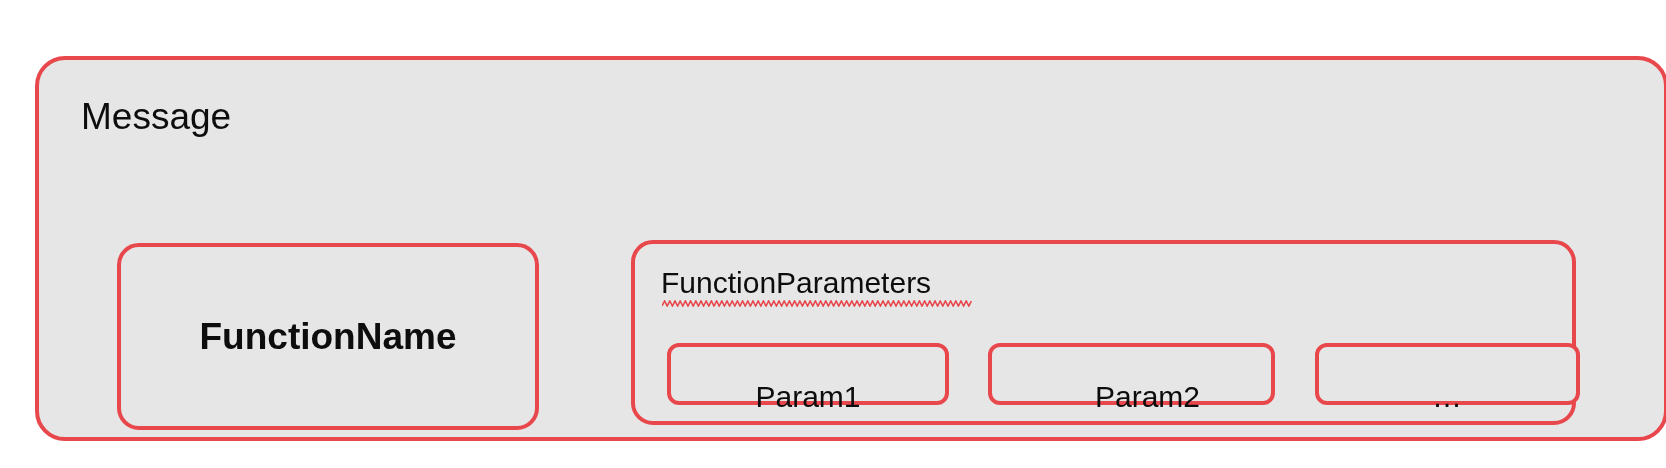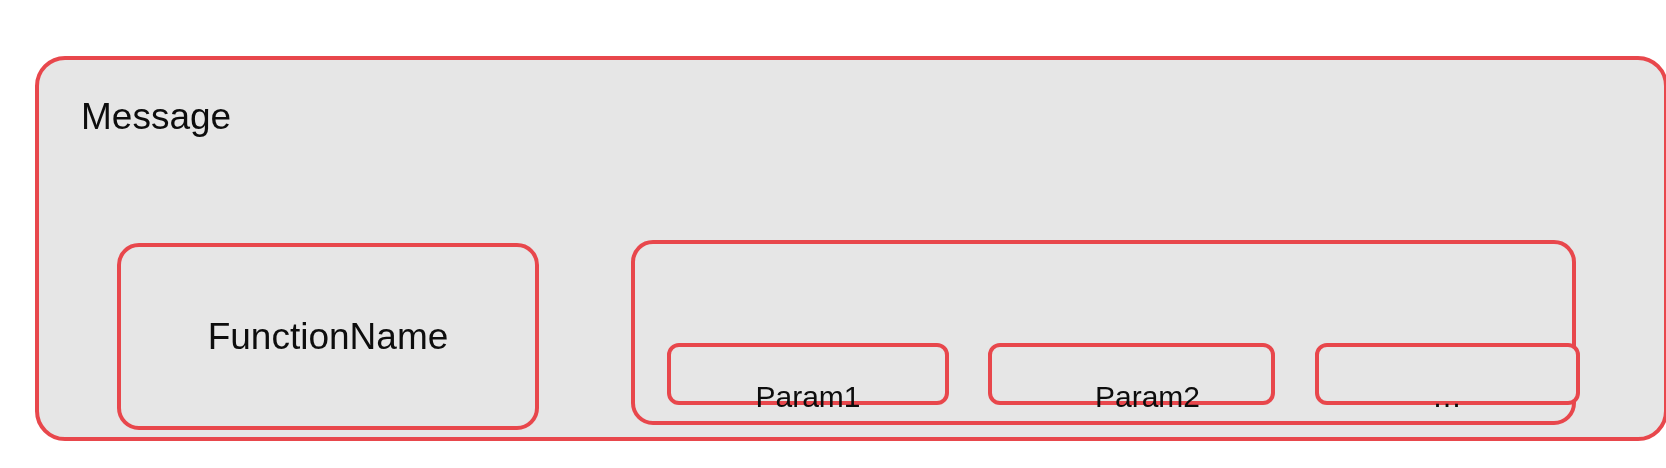--- a/index.html
+++ b/index.html
@@ -53,20 +53,21 @@
   
   #function-name-box {
     left: 78px;
     top: 183px;
     width: 422px;
     height: 187px;
     border-radius: 22px;
     display: flex;
     align-items: center;
     justify-content: center;
+    font-weight: bold;
   }
 
   #function-name-label {
     font-size: 37px;
     line-height: 44px;
     color: #0d0d0d;
     white-space: nowrap;
   }
 
   
@@ -151,20 +152,38 @@
   <div class="rbox" id="message-box">
 
     <div id="message-title">Message</div>
 
     <div class="rbox" id="function-name-box">
       <span id="function-name-label">FunctionName</span>
     </div>
 
     <div class="rbox" id="function-parameters-box">
 
+      <div id="function-parameters-title-wrap">
+        <span id="function-parameters-title">FunctionParameters</span>
+
+        <svg id="spellcheck-squiggle" viewBox="0 0 310 7" preserveAspectRatio="none">
+          <path d="M0,6 L2.6,1 L5.2,6 L7.8,1 L10.4,6 L13,1 L15.6,6 L18.2,1 L20.8,6 L23.4,1
+                   L26,6 L28.6,1 L31.2,6 L33.8,1 L36.4,6 L39,1 L41.6,6 L44.2,1 L46.8,6 L49.4,1
+                   L52,6 L54.6,1 L57.2,6 L59.8,1 L62.4,6 L65,1 L67.6,6 L70.2,1 L72.8,6 L75.4,1
+                   L78,6 L80.6,1 L83.2,6 L85.8,1 L88.4,6 L91,1 L93.6,6 L96.2,1 L98.8,6 L101.4,1
+                   L104,6 L106.6,1 L109.2,6 L111.8,1 L114.4,6 L117,1 L119.6,6 L122.2,1 L124.8,6 L127.4,1
+                   L130,6 L132.6,1 L135.2,6 L137.8,1 L140.4,6 L143,1 L145.6,6 L148.2,1 L150.8,6 L153.4,1
+                   L156,6 L158.6,1 L161.2,6 L163.8,1 L166.4,6 L169,1 L171.6,6 L174.2,1 L176.8,6 L179.4,1
+                   L182,6 L184.6,1 L187.2,6 L189.8,1 L192.4,6 L195,1 L197.6,6 L200.2,1 L202.8,6 L205.4,1
+                   L208,6 L210.6,1 L213.2,6 L215.8,1 L218.4,6 L221,1 L223.6,6 L226.2,1 L228.8,6 L231.4,1
+                   L234,6 L236.6,1 L239.2,6 L241.8,1 L244.4,6 L247,1 L249.6,6 L252.2,1 L254.8,6 L257.4,1
+                   L260,6 L262.6,1 L265.2,6 L267.8,1 L270.4,6 L273,1 L275.6,6 L278.2,1 L280.8,6 L283.4,1
+                   L286,6 L288.6,1 L291.2,6 L293.8,1 L296.4,6 L299,1 L301.6,6 L304.2,1 L306.8,6 L309.4,1" fill="none" stroke="#e8474c" stroke-width="1.6"></path>
+        </svg>
+      </div>
 
       <div id="param-row">
 
         <div class="param-chip" id="param-chip-0">
           <span class="param-label">Param1</span>
         </div>
 
         <div class="param-chip" id="param-chip-1">
           <span class="param-label">Param2</span>
         </div>

